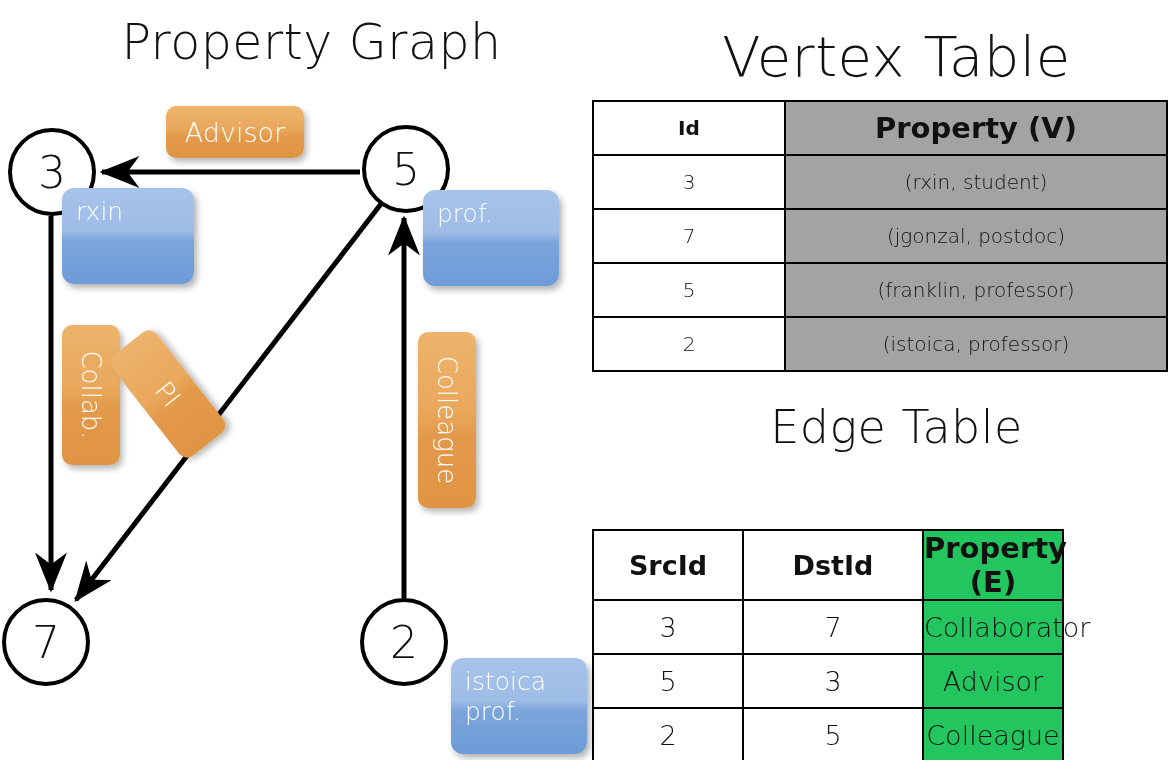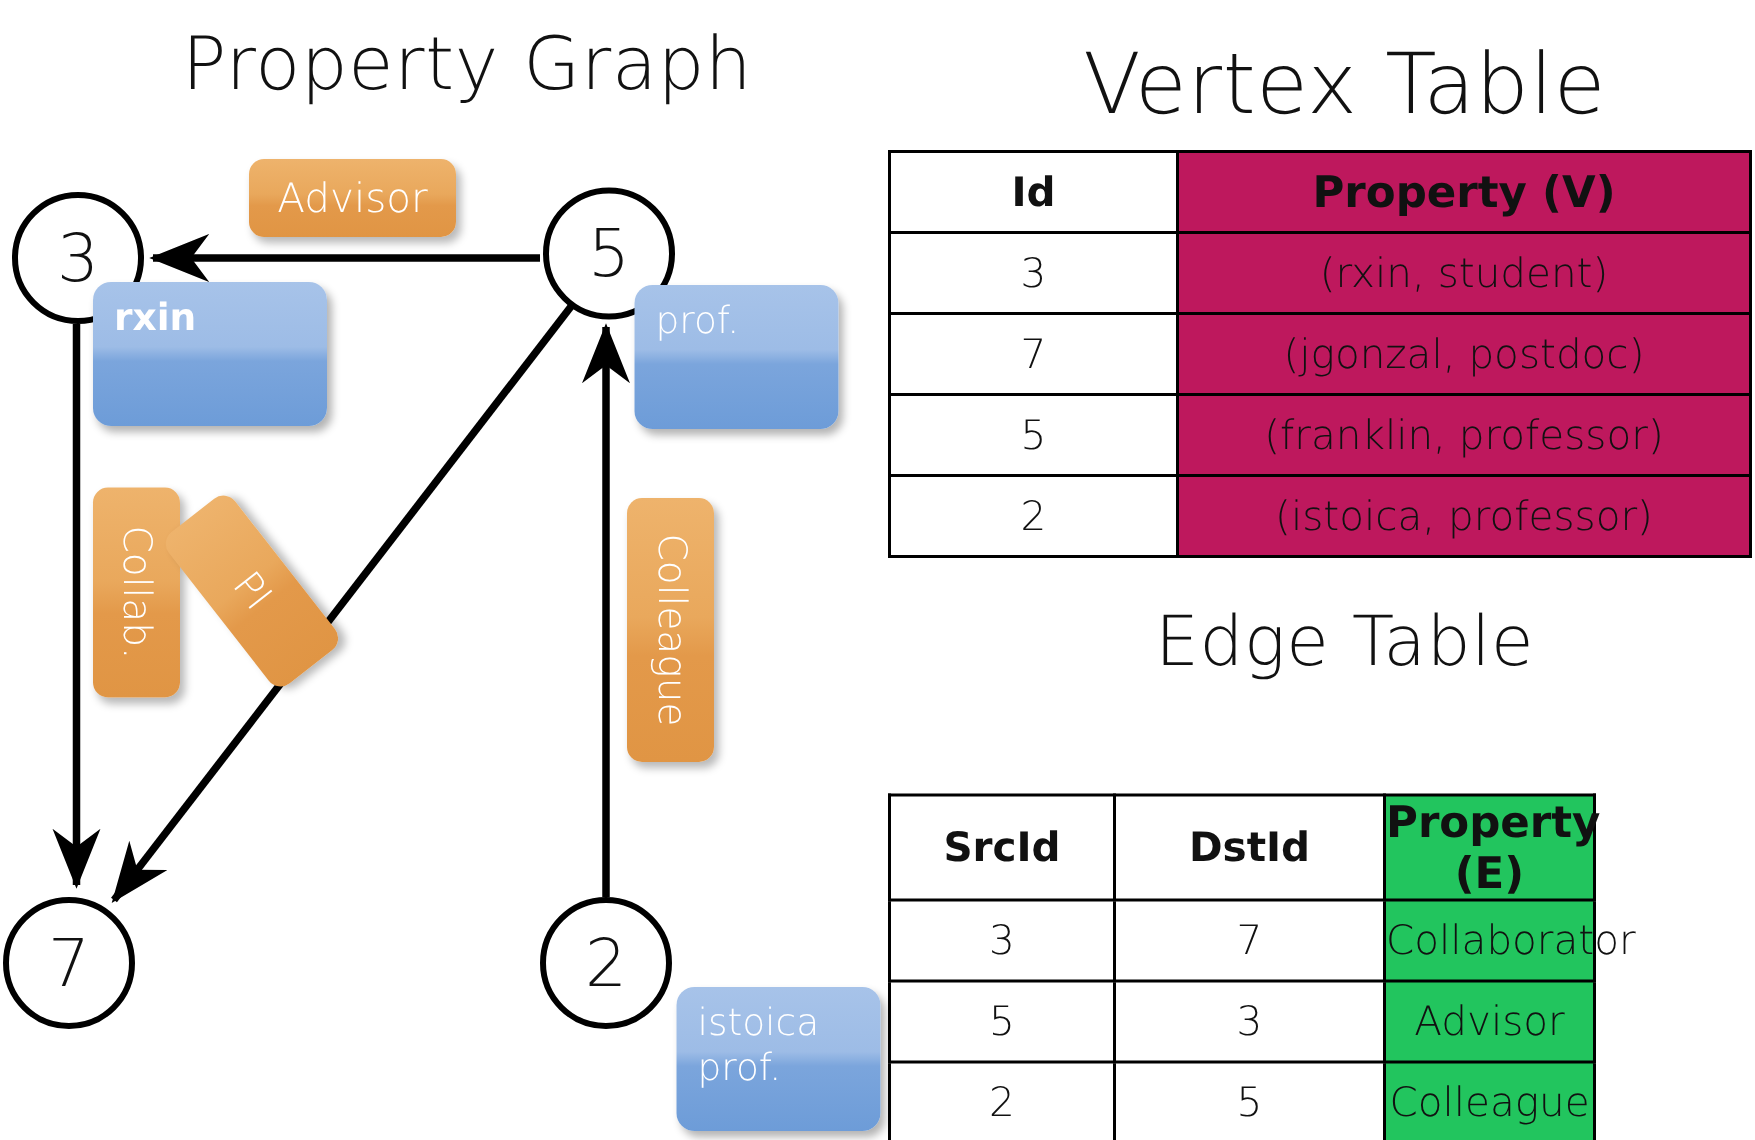--- a/index.html
+++ b/index.html
@@ -72,21 +72,21 @@
     box-shadow: 3px 4px 6px rgba(0,0,0,0.30);
     color: #ffffff;
     font-family: "DejaVu Sans", sans-serif;
     font-weight: 300;
     font-size: 25px;
     line-height: 1.18;
     padding: 9px 0 9px 14px;
     box-sizing: border-box;
     z-index: 4;
   }
-  #prop-rxin     { left: 62px;  top: 98px;  width: 156px; height: 96px; font-weight: bold; }
+  #prop-rxin     { left: 62px;  top: 98px;  width: 132px; height: 96px; }
   #prop-franklin { left: 423px; top: 100px; width: 136px; height: 96px; }
   #prop-jgonzal  { left: 62px;  top: 568px; width: 140px; height: 96px; }
   #prop-istoica  { left: 423px; top: 568px; width: 136px; height: 96px; margin-left: 28px; }
 
   
   .edge-badge {
     position: absolute;
     border-radius: 10px;
     background: linear-gradient(to bottom, #eeb36c 0%, #e9a85c 45%, #e3994a 60%, #e09544 100%);
     box-shadow: 3px 4px 6px rgba(0,0,0,0.28);
@@ -130,23 +130,23 @@
     font-weight: 300;
     padding: 0;
   }
   table.data-table th {
     font-weight: 700;
     font-family: "DejaVu Sans", sans-serif;
   }
 
   
   #vertex-table { left: 592px; top: 100px; width: 576px; }
-  #vertex-table th, #vertex-table td { height: 52px; font-size: 27px; }
+  #vertex-table th, #vertex-table td { height: 52px; font-size: 20px; }
   #vertex-table .col-id   { width: 190px; background: #ffffff; }
-  #vertex-table .col-prop { background: #be185d; margin-top: 36px; }
+  #vertex-table .col-prop { background: #a3a3a3; margin-top: 36px; }
   #vertex-table th.col-prop { font-size: 29px; }
 
   
   #edge-table { left: 592px; top: 489px; width: 472px; margin-top: 40px; }
   #edge-table th, #edge-table td { height: 52px; font-size: 27px; }
   #edge-table .col-src { width: 148px; background: #ffffff; }
   #edge-table .col-dst { width: 178px; background: #ffffff; }
   #edge-table .col-prop { background: #22c55e; }
   #edge-table th.col-prop { font-size: 29px; }
 </style>

